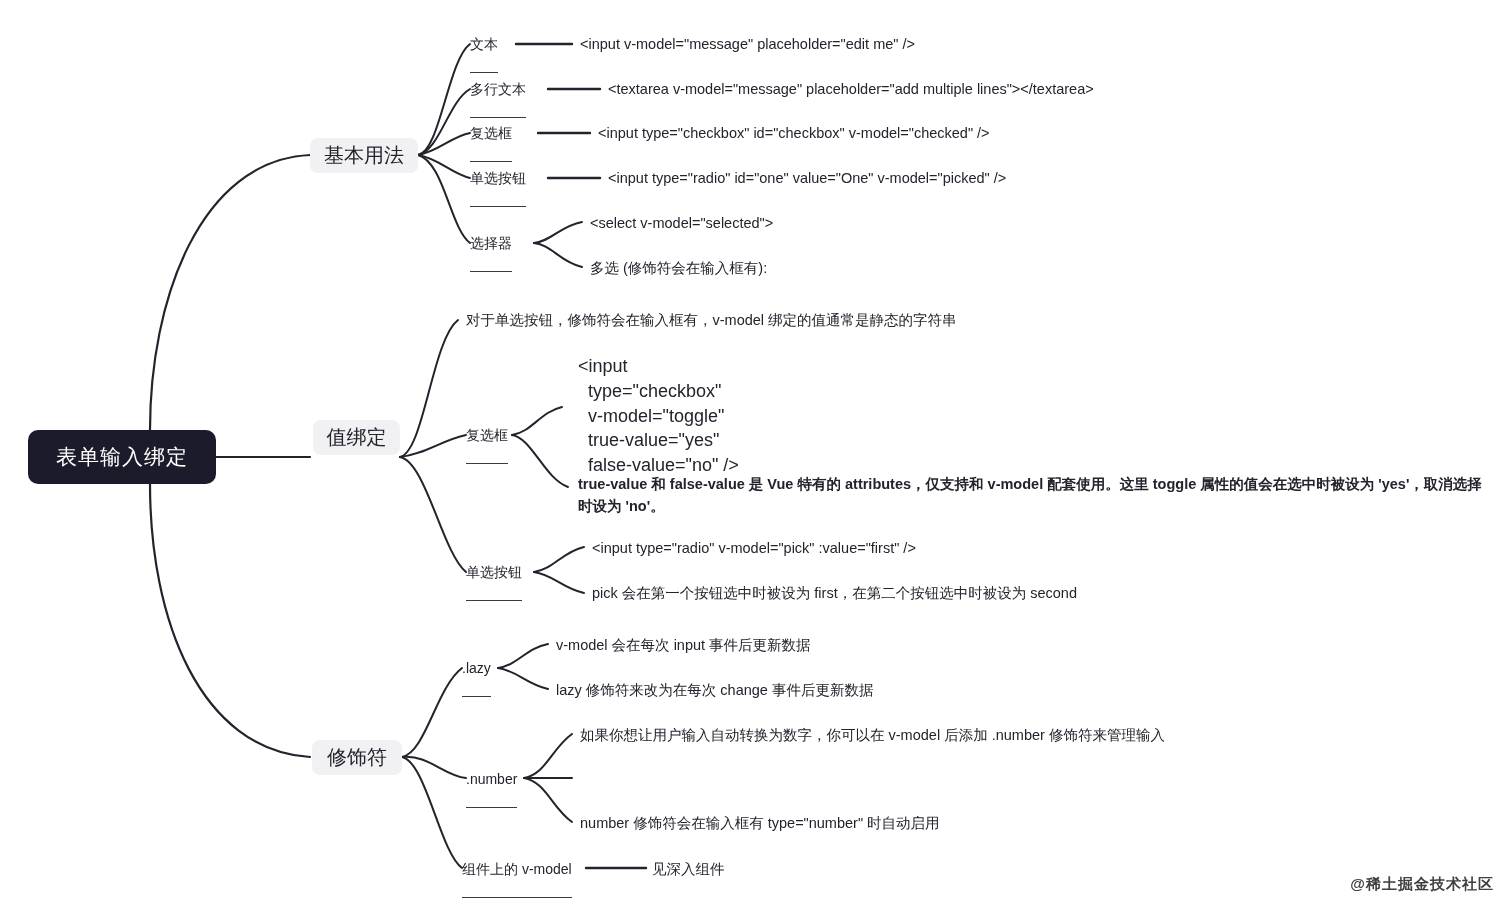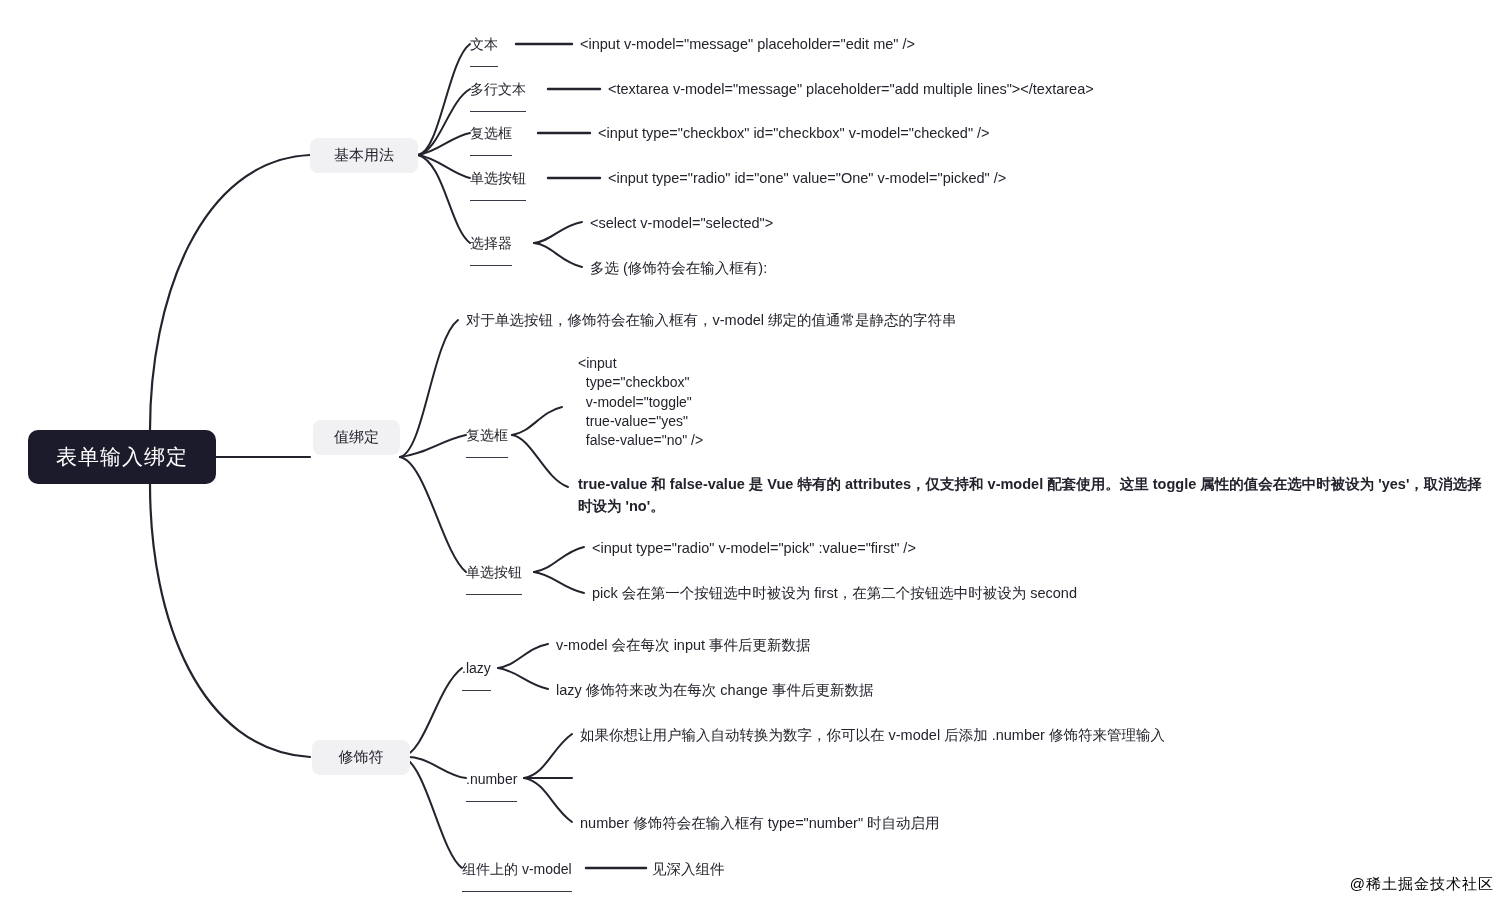--- a/index.html
+++ b/index.html
@@ -46,63 +46,64 @@
     display: flex;
     align-items: center;
     justify-content: center;
   }
 
   
   .node-l2 {
     background: #f1f1f3;
     color: #23232d;
     border-radius: 8px;
-    font-size: 15px;
+    font-size: 20px;
     padding: 8px 7px;
     display: flex;
-    align-items: flex-end;
+    align-items: center;
     justify-content: center;
   }
 
   
   .node-l3 {
     font-size: 14px;
     color: #23232d;
-    padding-bottom: 12px;
+    padding-bottom: 18px;
     border-bottom: 1px solid #3a3a46;
     display: inline-block;
   }
 
   
   .node-leaf {
     font-size: 14.5px;
     color: #23232d;
     white-space: nowrap;
   }
   .node-leaf.wrap {
     white-space: normal;
     line-height: 1.5;
     font-weight: bold;
   }
   .node-code {
-    font-size: 14px;
+    font-size: 18px;
     color: #23232d;
     white-space: pre;
     line-height: 1.38;
   }
 
   
   .watermark {
     position: absolute;
     right: 18px;
     bottom: 18px;
     font-size: 15px;
-    color: #000000;
+    color: #404040;
     letter-spacing: 1px;
     user-select: none;
+    font-weight: bold;
   }
 </style>
 </head>
 <body>
 
 <div id="canvas">
 
   <svg id="edges" viewBox="0 0 1512 912" xmlns="http://www.w3.org/2000/svg">
     <g fill="none" stroke="#23232d" stroke-linecap="round">
 
@@ -154,21 +155,21 @@
   </div>
 
   <div class="node node-l2" style="left:310px; top:138px; width:108px; height:35px;">
     <span>基本用法</span>
   </div>
 
   <div class="node node-l2" style="left:313px; top:420px; width:87px; height:35px;">
     <span>值绑定</span>
   </div>
 
-  <div class="node node-l2" style="left:312px; top:740px; width:98px; height:35px;">
+  <div class="node node-l2" style="left:312px; top:740px; width:90px; height:35px;">
     <span>修饰符</span>
   </div>
 
   <div class="node" style="left:470px; top:33px;">
     <span class="node-l3">文本</span>
   </div>
   <div class="node" style="left:470px; top:78px;">
     <span class="node-l3">多行文本</span>
   </div>
   <div class="node" style="left:470px; top:122px;">

